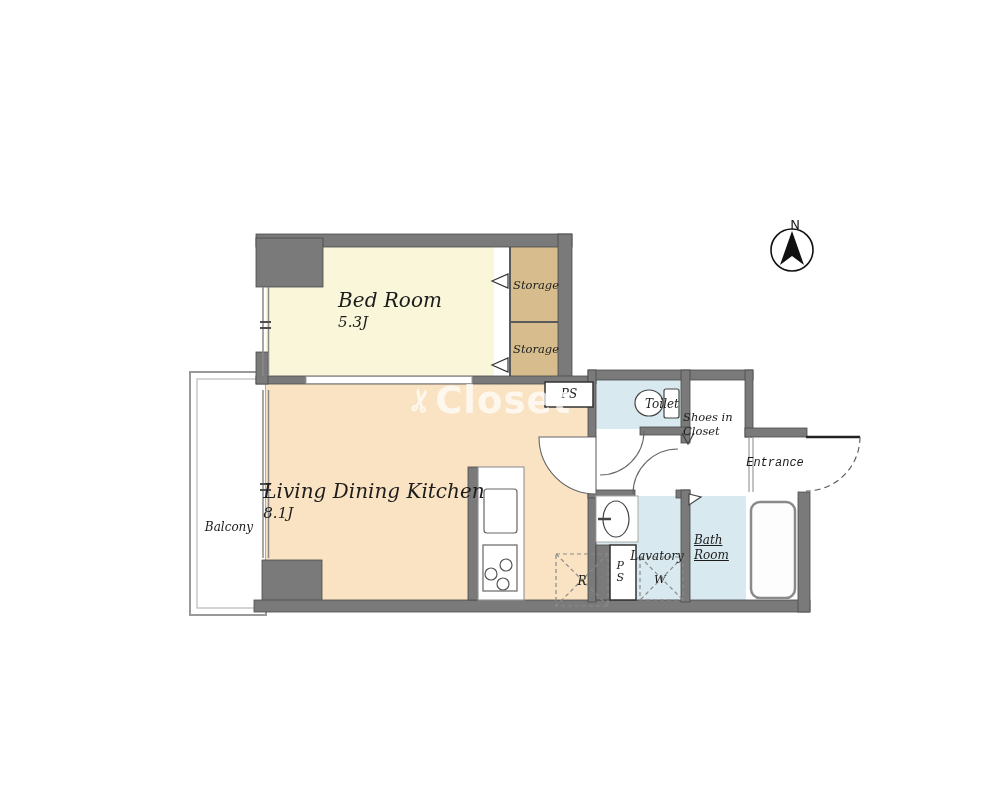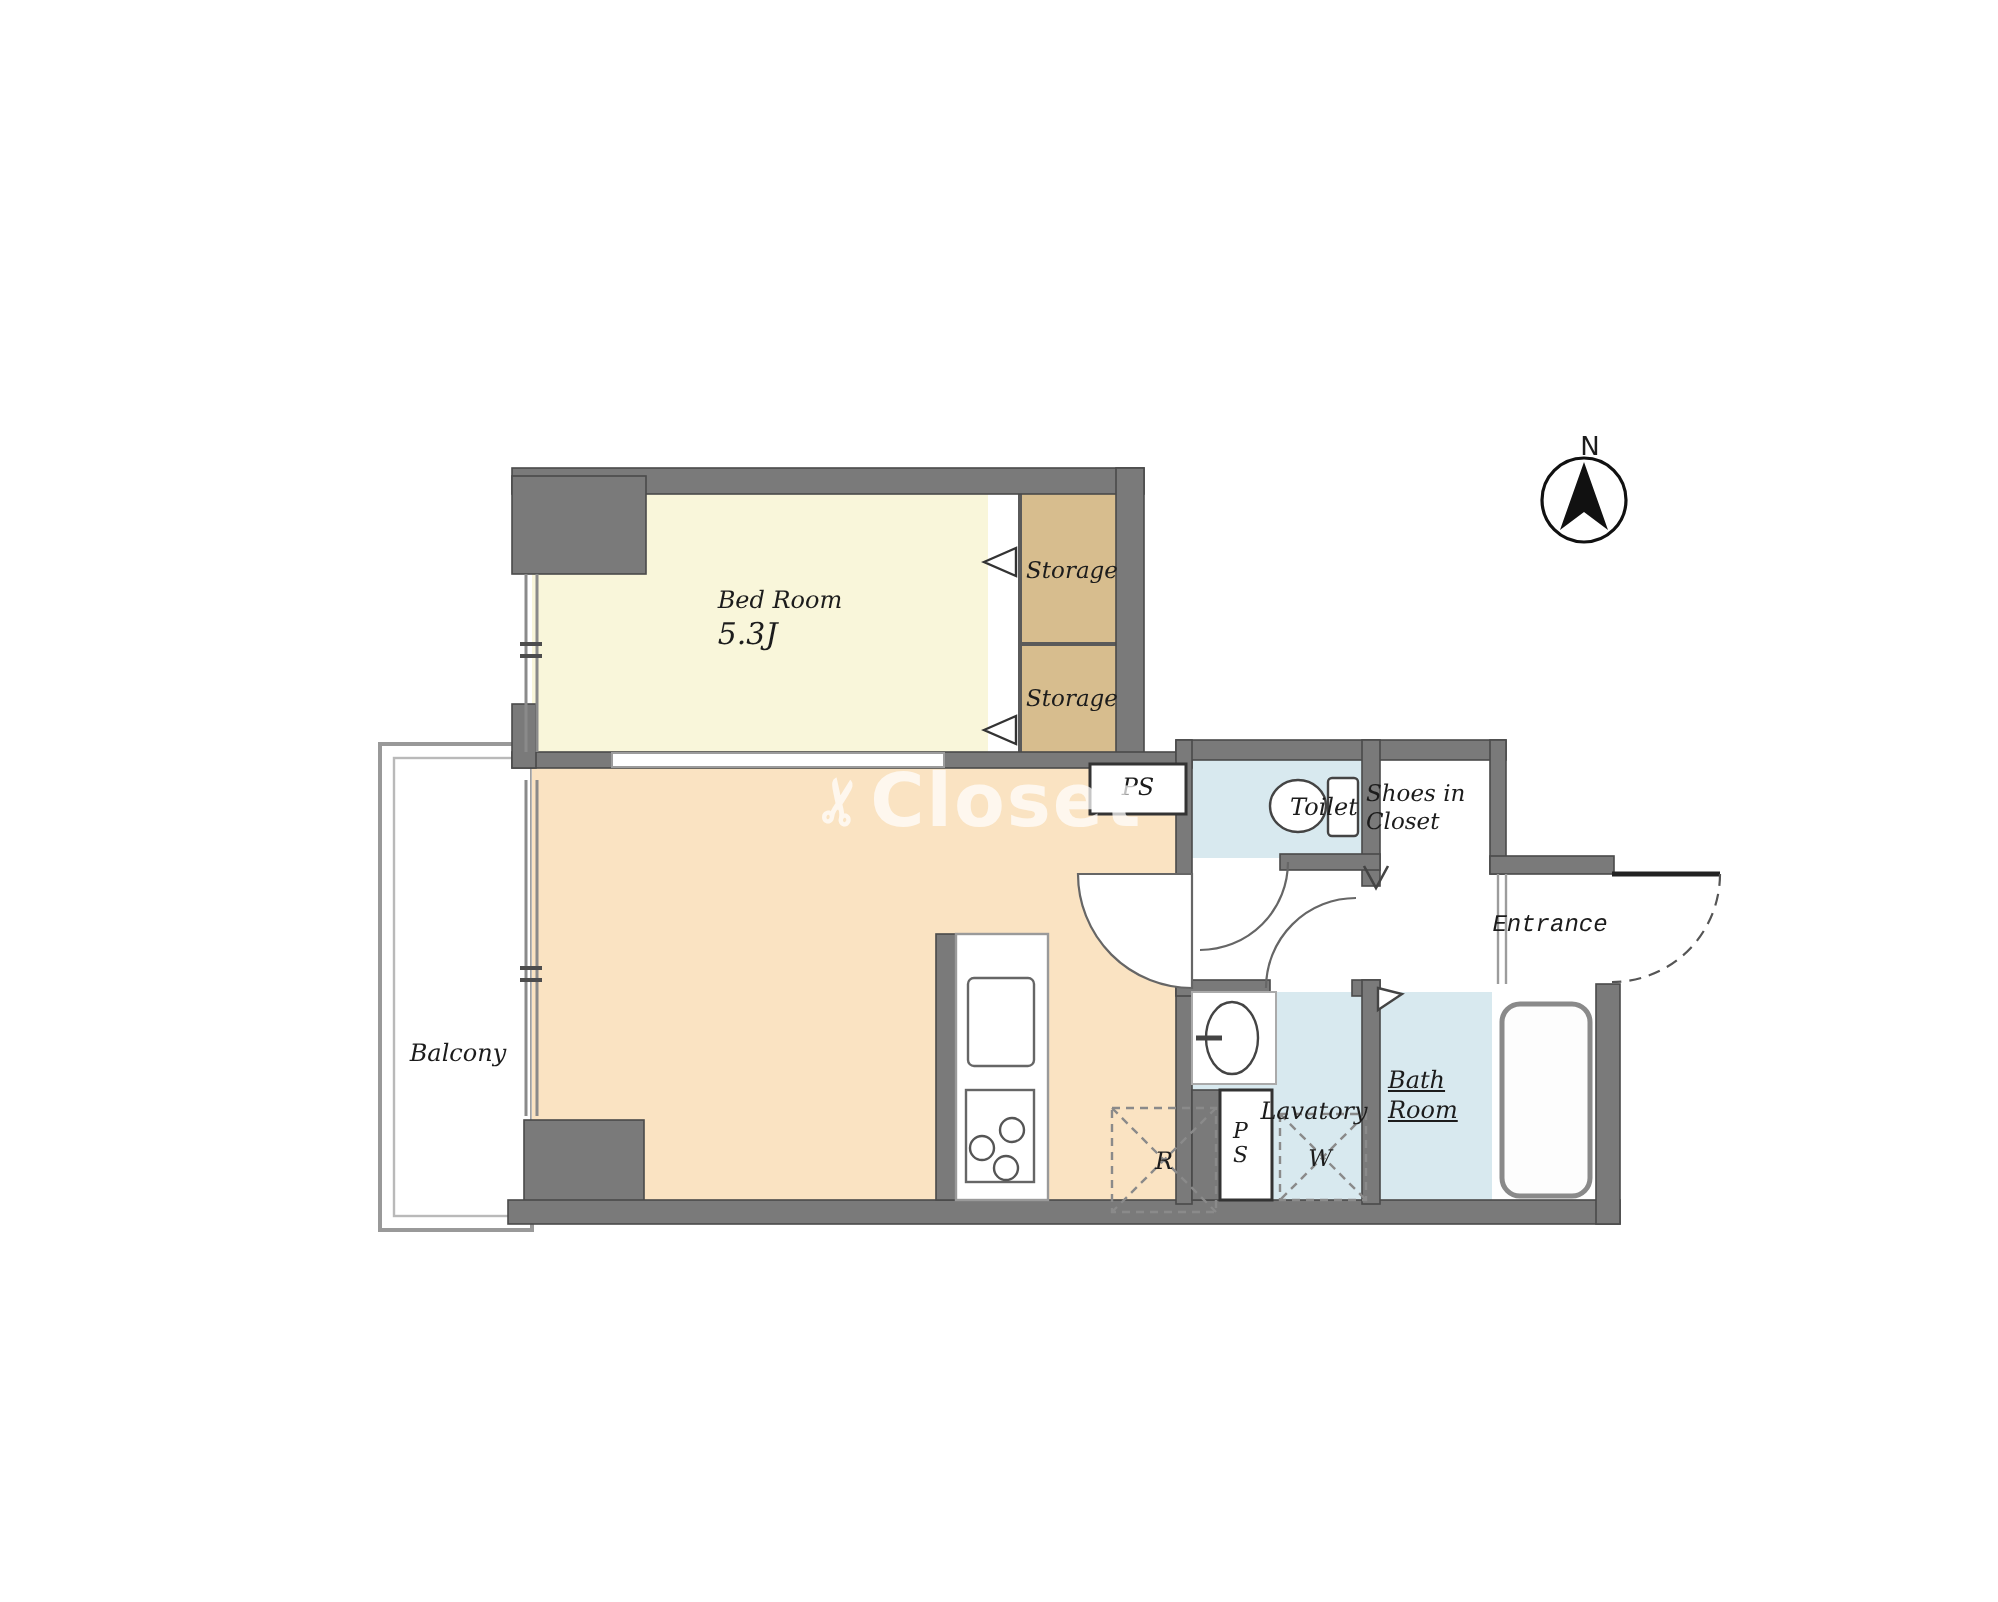--- a/index.html
+++ b/index.html
@@ -3,21 +3,21 @@
 <meta charset="utf-8">
 <style>
   html,body{margin:0;padding:0;background:#fff;}
   #canvas{position:relative;width:999px;height:801px;background:#fff;overflow:hidden;
           font-family:"DejaVu Serif", serif;color:#1c1c1c;}
   svg{position:absolute;left:0;top:0;}
   .wall{fill:var(--wall,#7a7a7a);stroke:#4a4a4a;stroke-width:.8;}
   .lbl{position:absolute;transform:translate(-50%,-50%);font-style:italic;
        white-space:nowrap;line-height:1.25;}
   .lbl.wrap{white-space:normal;}
-  .room-name{font-size:12px;}
+  .room-name{font-size:20px;}
   .room-size{font-size:15px;}
   .small{font-size:12px;}
   .tiny{font-size:11.5px;}
   .stack{width:13px;word-break:break-all;line-height:1.1;font-size:11px;white-space:normal;}
   #watermark{position:absolute;left:408px;top:379px;display:flex;align-items:center;
              color:var(--watermark,rgba(255,255,255,.72));font-weight:bold;}
   #watermark .wm-icon{font-size:30px;transform:rotate(-80deg);margin-right:2px;font-style:normal;}
   #watermark .wm-text{font-size:37px;font-family:"DejaVu Sans",sans-serif;letter-spacing:1px;}
   #north-label{position:absolute;left:795px;top:224px;transform:translate(-50%,-50%);
                font-size:13px;font-style:normal;font-family:"DejaVu Sans",sans-serif;}
@@ -140,27 +140,31 @@
       <circle cx="792" cy="250" r="21" fill="#fff" stroke="#111" stroke-width="1.6"></circle>
       <polygon points="792,231 780,265 792,256 804,265" fill="#111"></polygon>
     </g>
   </svg>
 
   <div class="lbl" style="left:390px;top:310px;">
     <div class="room-name">Bed Room</div>
     <div class="room-size">5.3J</div>
   </div>
 
+  <div class="lbl" style="left:374px;top:501px;">
+    <div class="room-name">Living Dining Kitchen</div>
+    <div class="room-size">8.1J</div>
+  </div>
 
   <div class="lbl small" style="left:229px;top:488px;margin-top:39px;">Balcony</div>
   <div class="lbl tiny" style="left:536px;top:285px;">Storage</div>
   <div class="lbl tiny" style="left:536px;top:349px;">Storage</div>
   <div class="lbl small" style="left:569px;top:394px;font-style:italic;">PS</div>
   <div class="lbl small" style="left:618px;top:404px;margin-left:44px;">Toilet</div>
-  <div class="lbl tiny wrap" style="left:716px;top:404px;width:66px;">Shoes in Closet</div>
+  <div class="lbl tiny wrap" style="left:716px;top:424px;width:66px;">Shoes in Closet</div>
   <div class="lbl small" style="left:775px;top:463px;font-family:Liberation Mono, monospace;">Entrance</div>
   <div class="lbl small" style="left:657px;top:524px;margin-top:32px;">Lavatory</div>
   <div class="lbl stack" style="left:623px;top:572px;">PS</div>
   <div class="lbl tiny" style="left:660px;top:579px;">W</div>
   <div class="lbl small" style="left:582px;top:581px;">R</div>
   <div class="lbl small wrap" style="left:718px;top:548px;width:48px;text-decoration:underline;">Bath Room</div>
 
   <div id="north-label">N</div>
 
   <div id="watermark">

